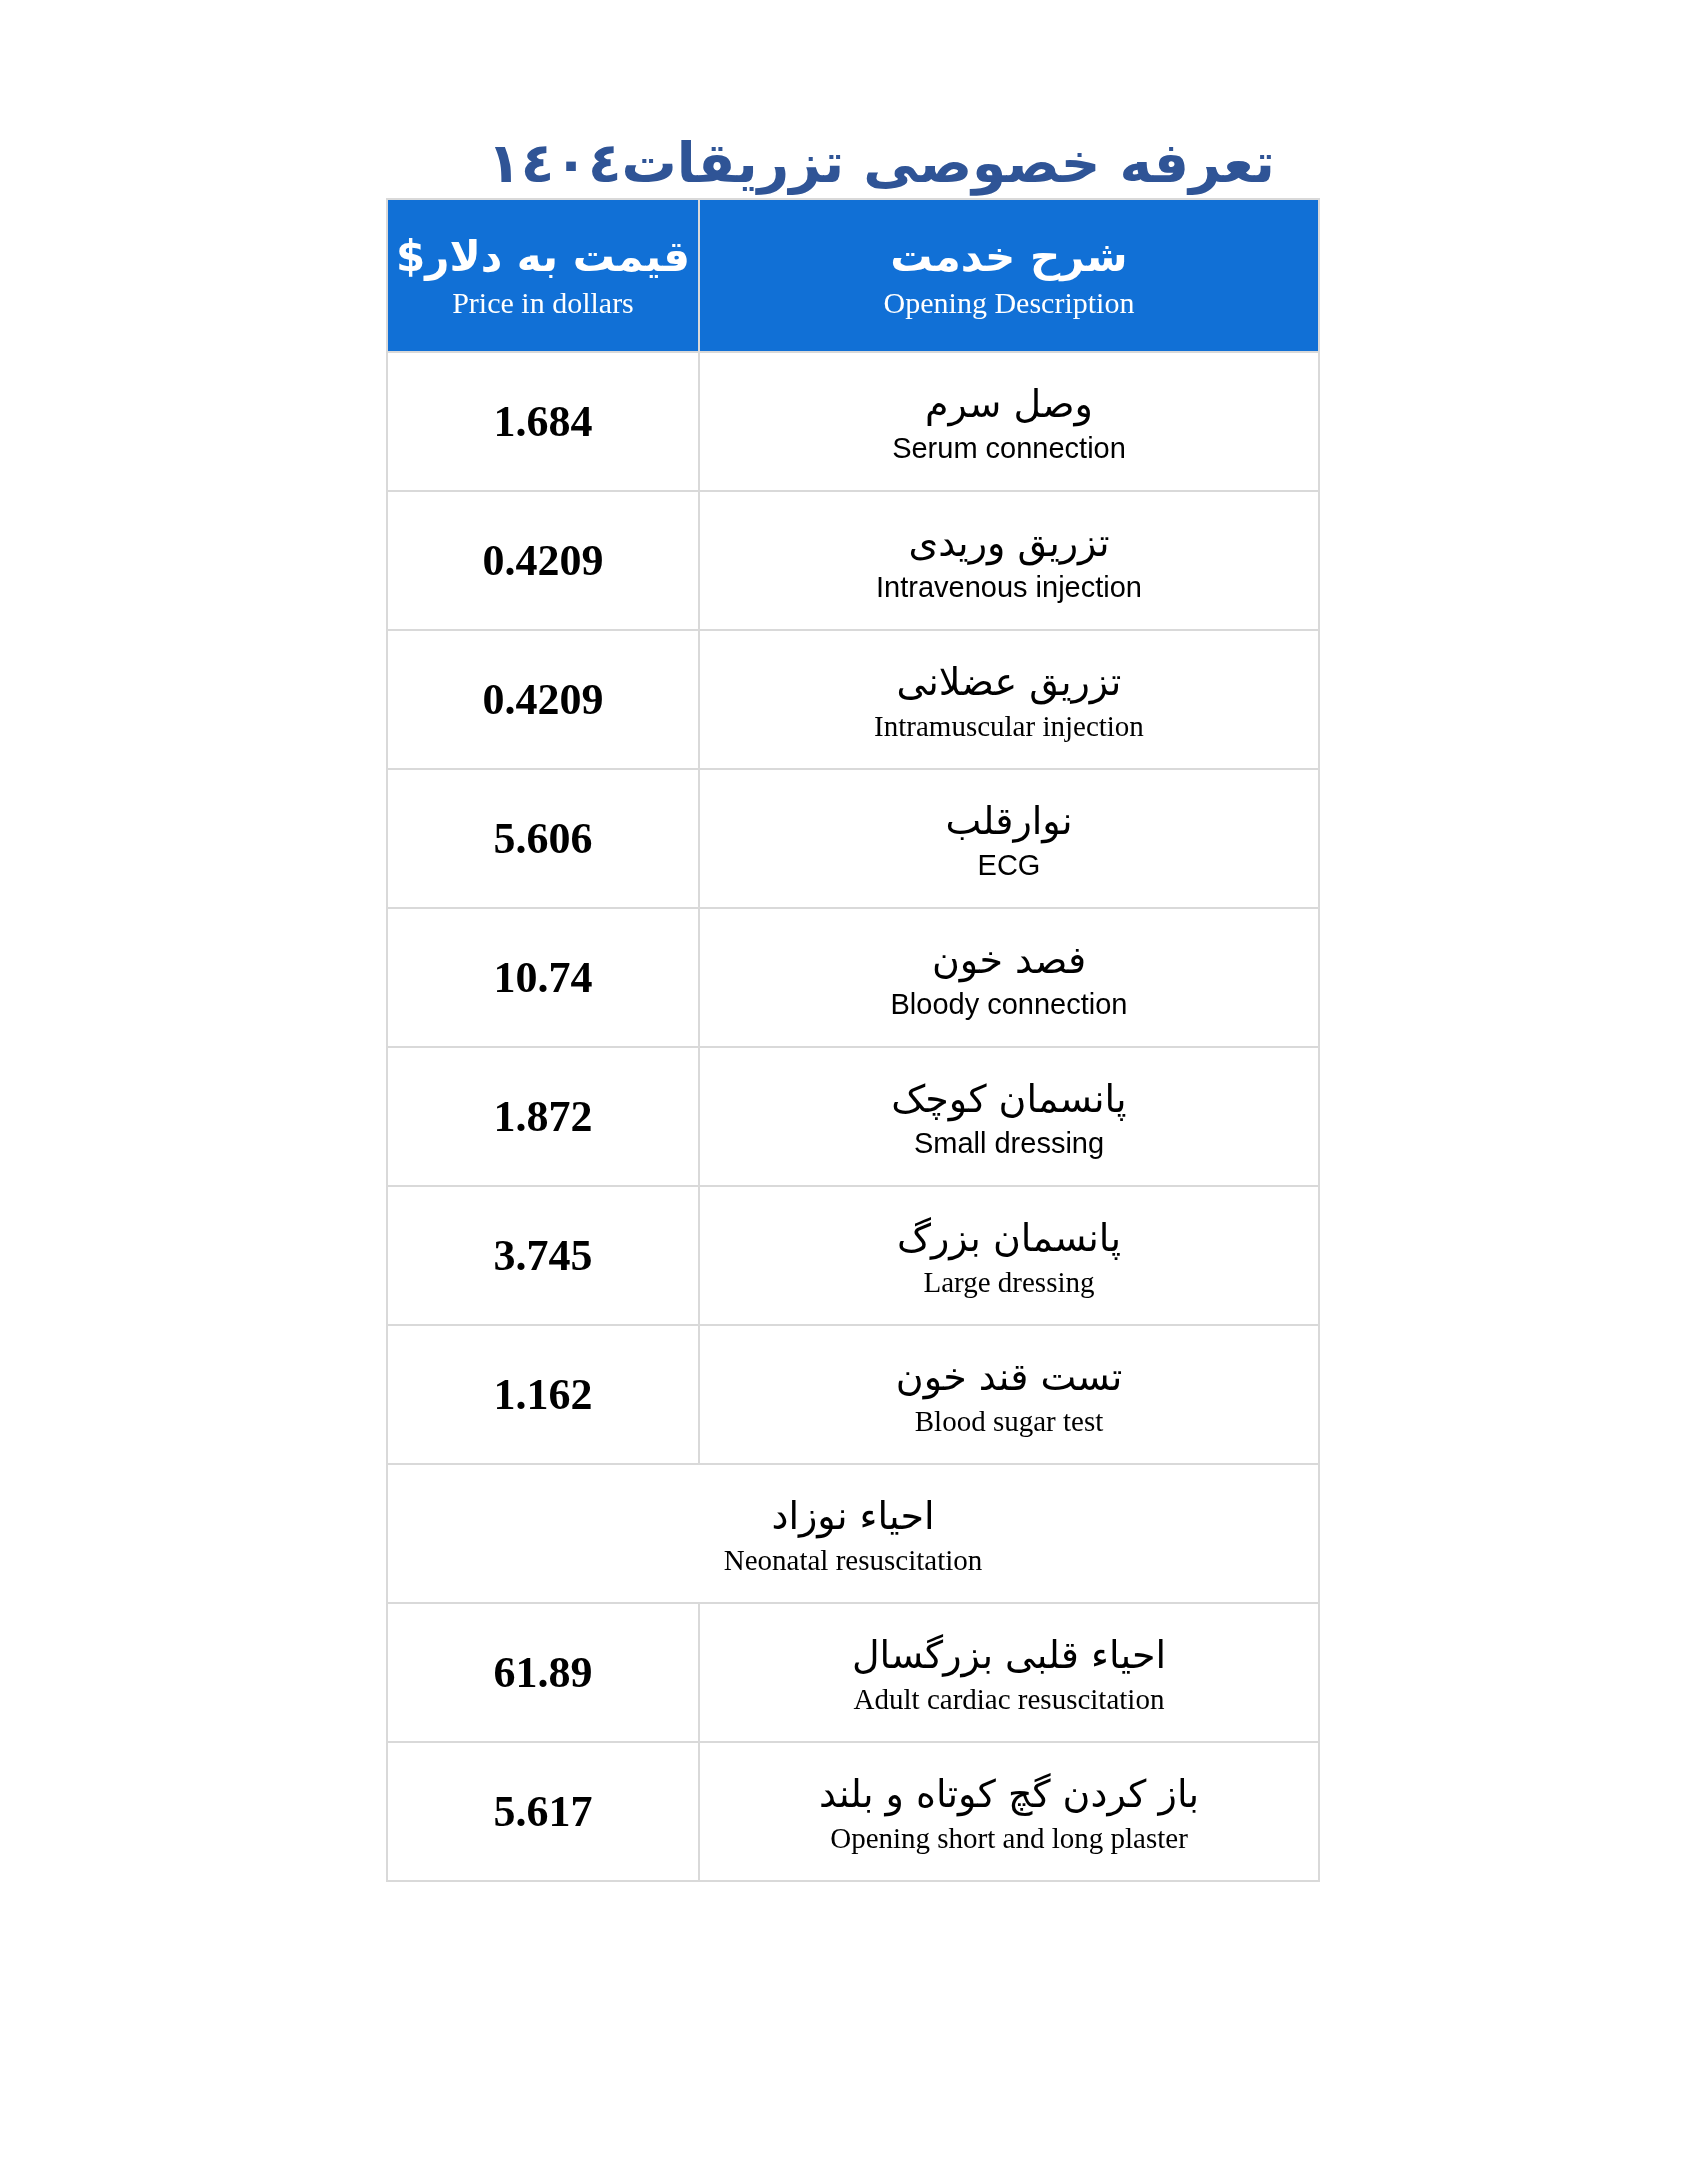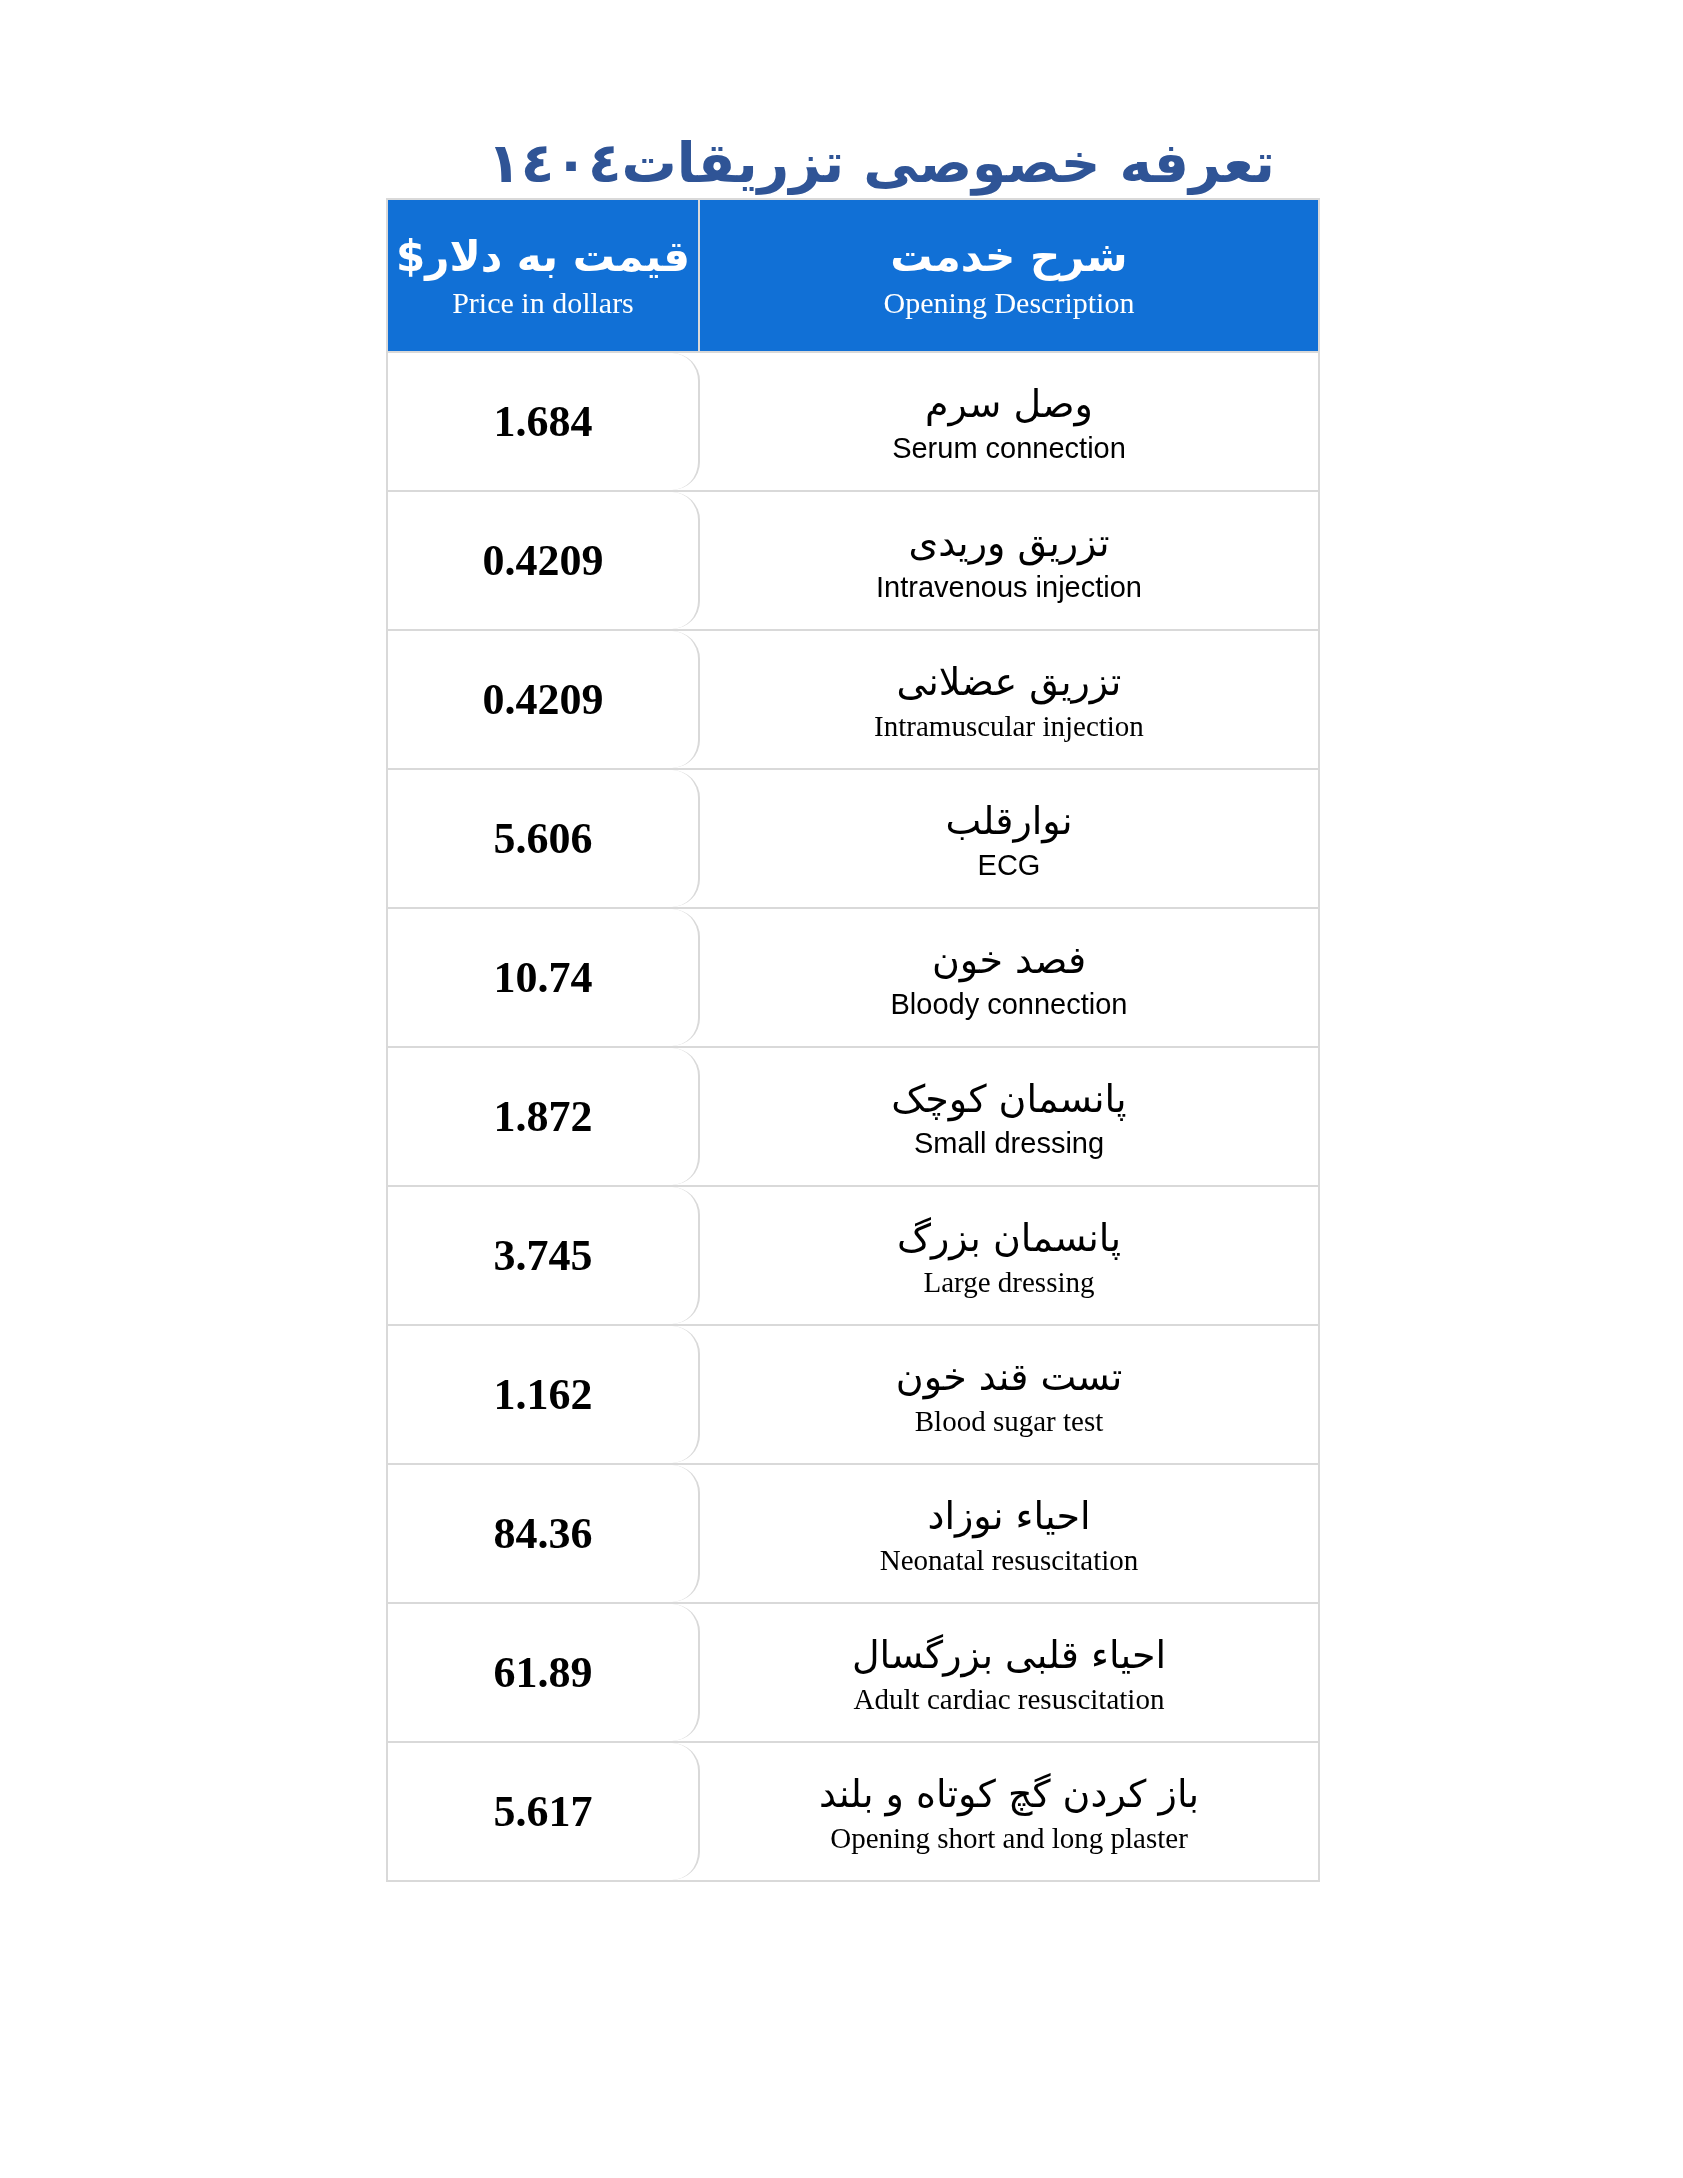--- a/index.html
+++ b/index.html
@@ -84,21 +84,20 @@
   }
   .price-cell {
     width: 312px;
     border-right: 2px solid var(--border-color, #D9D9D9);
     display: flex;
     align-items: center;
     justify-content: center;
     font-family: "Liberation Serif", serif;
     font-weight: bold;
     font-size: 44px;
-    border-radius: 28px;
   }
   .service-cell {
     flex: 1;
     display: flex;
     flex-direction: column;
     align-items: center;
     justify-content: center;
   }
   .fa-text {
     direction: rtl;
@@ -180,21 +179,20 @@
         </div>
       </div>
       <div class="row">
         <div class="cell price-cell">1.162</div>
         <div class="cell service-cell">
           <div class="fa-text">تست قند خون</div>
           <div class="en-text en-serif">Blood sugar test</div>
         </div>
       </div>
       <div class="row">
-        <div class="cell price-cell">84.36</div>
         <div class="cell service-cell">
           <div class="fa-text">احیاء نوزاد</div>
           <div class="en-text en-serif">Neonatal resuscitation</div>
         </div>
       </div>
       <div class="row">
         <div class="cell price-cell">61.89</div>
         <div class="cell service-cell">
           <div class="fa-text">احیاء قلبی بزرگسال</div>
           <div class="en-text en-serif">Adult cardiac resuscitation</div>

